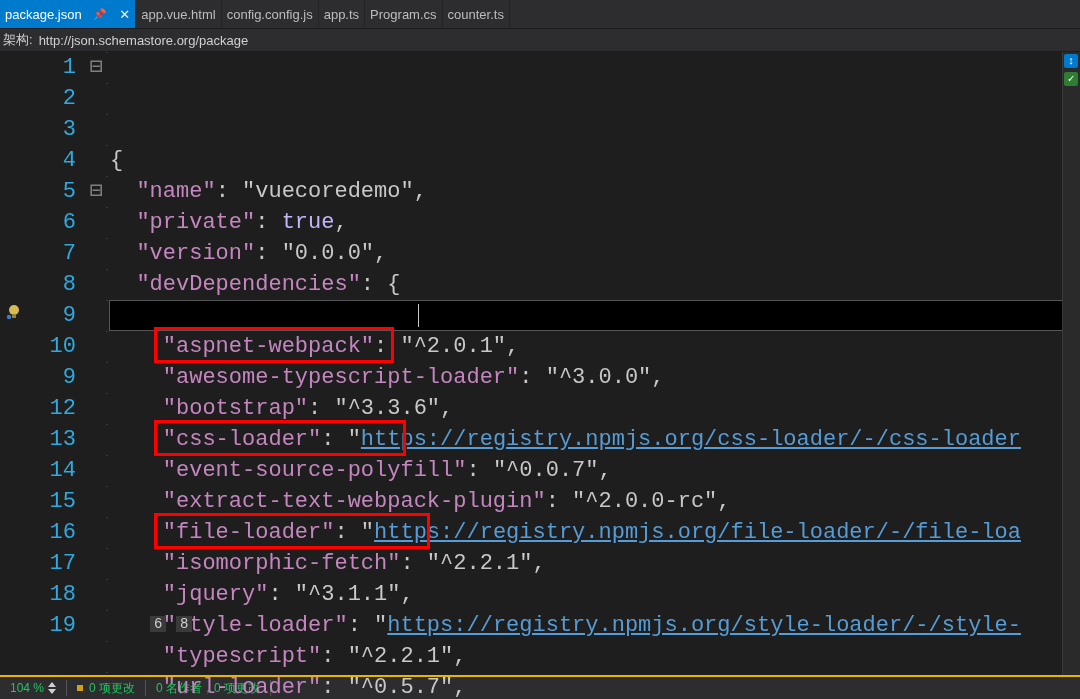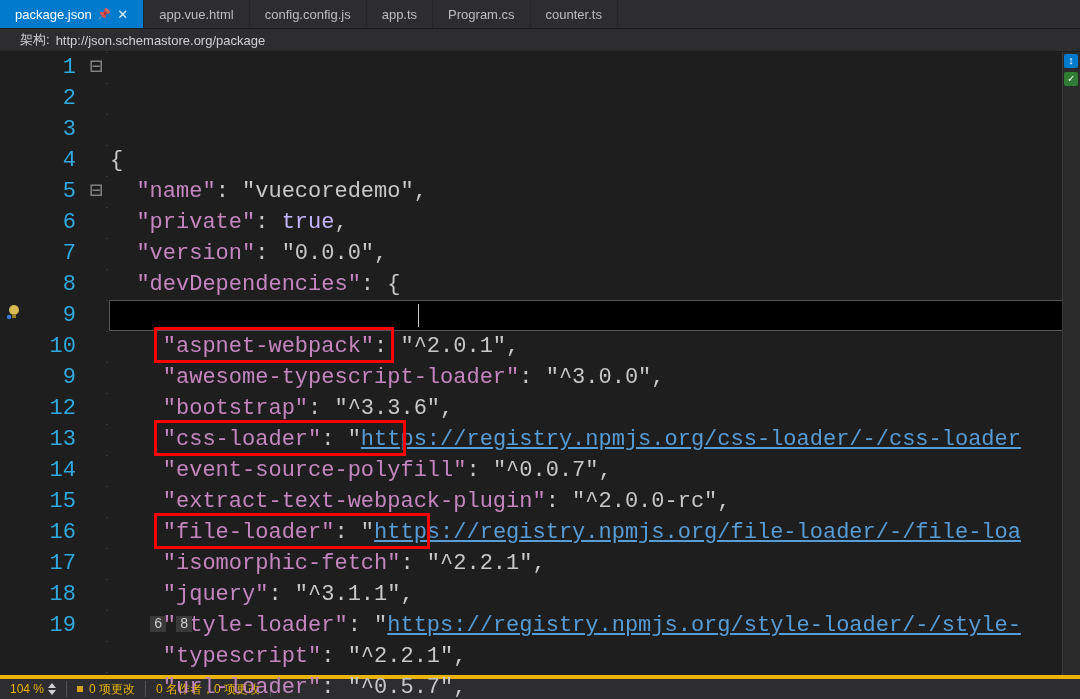--- a/index.html
+++ b/index.html
@@ -7,33 +7,33 @@
     width: 1080px; height: 699px; overflow: hidden;
     font-family: "Consolas","Courier New",monospace;
     background: #1e1e1e; color: #c8c8c8;
   }
   
   .tabs {
     display: flex; align-items: stretch; height: 28px;
     background: #2d2d30; font-family: "Segoe UI",Tahoma,sans-serif; font-size: 13px;
   }
   .tab {
-    display: flex; align-items: center; gap: 6px;
-    padding: 0 15px; color: #bdbdbd; cursor: pointer;
+    display: flex; align-items: center; gap: 12px;
+    padding: 0 5px; color: #bdbdbd; cursor: pointer;
     border-right: 1px solid #242426;
   }
   .tab.active {
     background: #007acc; color: #fff;
   }
   .tab .pin { font-size: 11px; opacity: .85; }
   .tab .close { font-size: 13px; opacity:.9; }
   
   .schema {
     display: flex; align-items: center; gap: 6px;
-    height: 24px; padding: 0 20px;
+    height: 24px; padding: 0 3px;
     font-family: "Microsoft YaHei","Segoe UI",sans-serif; font-size: 13px;
     background: #2d2d30; color: #d0d0d0;
     border-top: 1px solid #1b1b1b; border-bottom: 1px solid #1b1b1b;
   }
   
   .editor-wrap { position: relative; height: calc(699px - 28px - 24px - 24px); }
   .editor {
     position:absolute; inset:0; display:flex; font-size: 22px; line-height: 31px;
     background:#1e1e1e;
   }
@@ -72,21 +72,21 @@
     position:absolute; top:0; right:0; width:18px; height:100%;
     background:#2a2a2a; border-left:1px solid #3a3a3a;
   }
   .tick { position:absolute; right:2px; width:14px; height:14px; border-radius:2px; text-align:center; font-size:11px; line-height:14px; color:#fff;}
   .tick.blue{ background:#007acc; top:2px;}
   .tick.green{ background:#2e7d32; top:20px;}
   
   .status {
     display:flex; align-items:center; height:24px; background:#2d2d30;
     font-family:"Microsoft YaHei","Segoe UI",sans-serif; font-size:12px;
-    color:#eab308; border-top:4px solid #eab308;
+    color:#22c55e; border-top:2px solid #eab308;
   }
   .status .block { padding:0 10px; display:flex; align-items:center; gap:4px; }
   .status .sep   { width:1px; height:16px; background:#555; }
   .status .updn svg{ display:block;}
   
   .chg-dot { width:6px; height:6px; background:#d4a019; display:inline-block; margin-right:2px;}
   
   .watermark {
     position:absolute; right:28px; bottom:34px; display:flex; align-items:center; gap:8px;
     color:#e8e8e8; font-family:"Microsoft YaHei","Segoe UI",sans-serif; font-size:22px;

